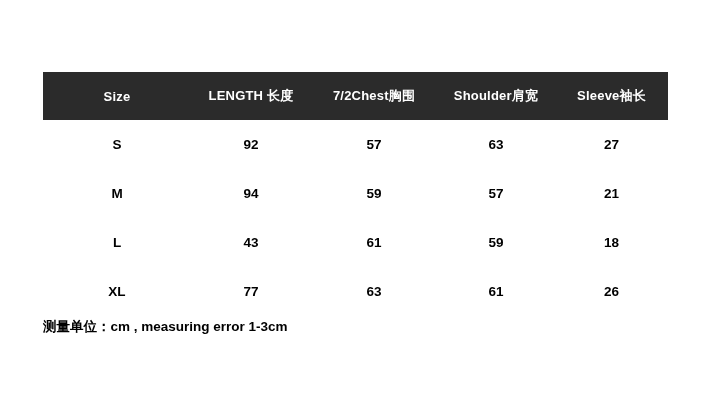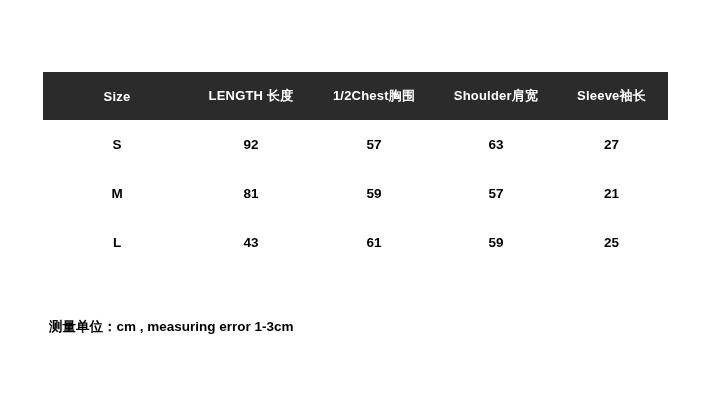--- a/index.html
+++ b/index.html
@@ -61,67 +61,73 @@
   col.c4 { width: 113px; }
   .note {
     position: absolute;
     left: 43px;
     top: 318px;
     font-size: 13.5px;
     font-weight: bold;
     color: #000000;
     font-family: "Liberation Sans", sans-serif;
     white-space: nowrap;
-    margin-left: 6px;
   }
 </style>
 </head>
 <body>
 
 <div class="page">
 
   <div class="size-table-wrap">
     <table class="size-table">
       <colgroup>
         <col class="c0">
         <col class="c1">
         <col class="c2">
         <col class="c3">
         <col class="c4">
       </colgroup>
       <thead>
         <tr class="header-row">
           <th>Size</th>
           <th>LENGTH 长度</th>
-          <th>1/2Chest胸围</th>
+          <th>7/2Chest胸围</th>
           <th>Shoulder肩宽</th>
           <th>Sleeve袖长</th>
         </tr>
       </thead>
       <tbody>
         <tr class="data-row">
           <td>S</td>
           <td>92</td>
           <td>57</td>
           <td>63</td>
           <td>27</td>
         </tr>
         <tr class="data-row">
           <td>M</td>
-          <td>81</td>
+          <td>94</td>
           <td>59</td>
           <td>57</td>
           <td>21</td>
         </tr>
         <tr class="data-row">
           <td>L</td>
           <td>43</td>
           <td>61</td>
           <td>59</td>
-          <td>25</td>
+          <td>18</td>
+        </tr>
+        <tr class="data-row">
+          <td>XL</td>
+          <td>77</td>
+          <td>63</td>
+          <td>61</td>
+          <td>26</td>
         </tr>
       </tbody>
     </table>
   </div>
 
   <div class="note">测量单位：cm , measuring error 1-3cm</div>
 
 </div>
 
 </body></html>

